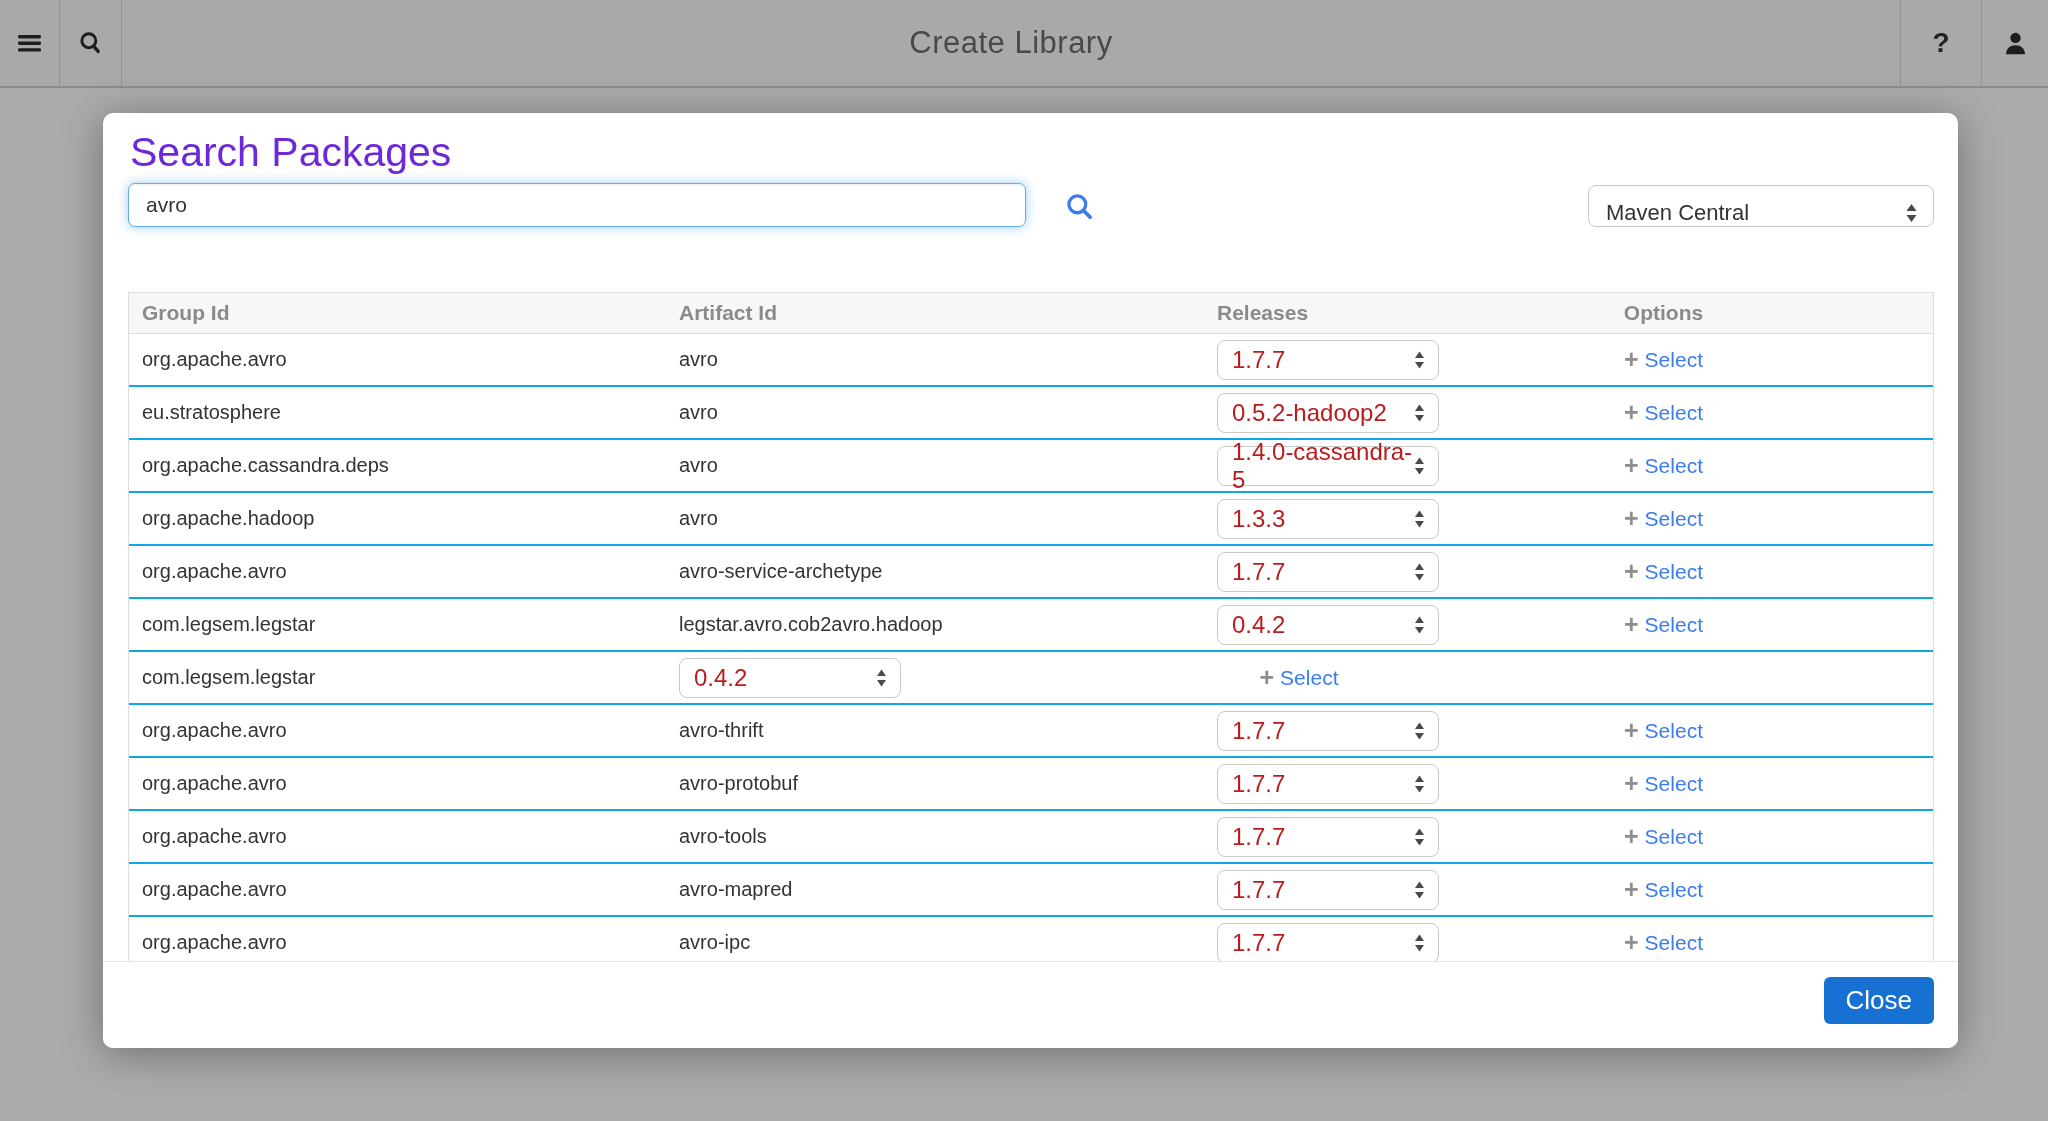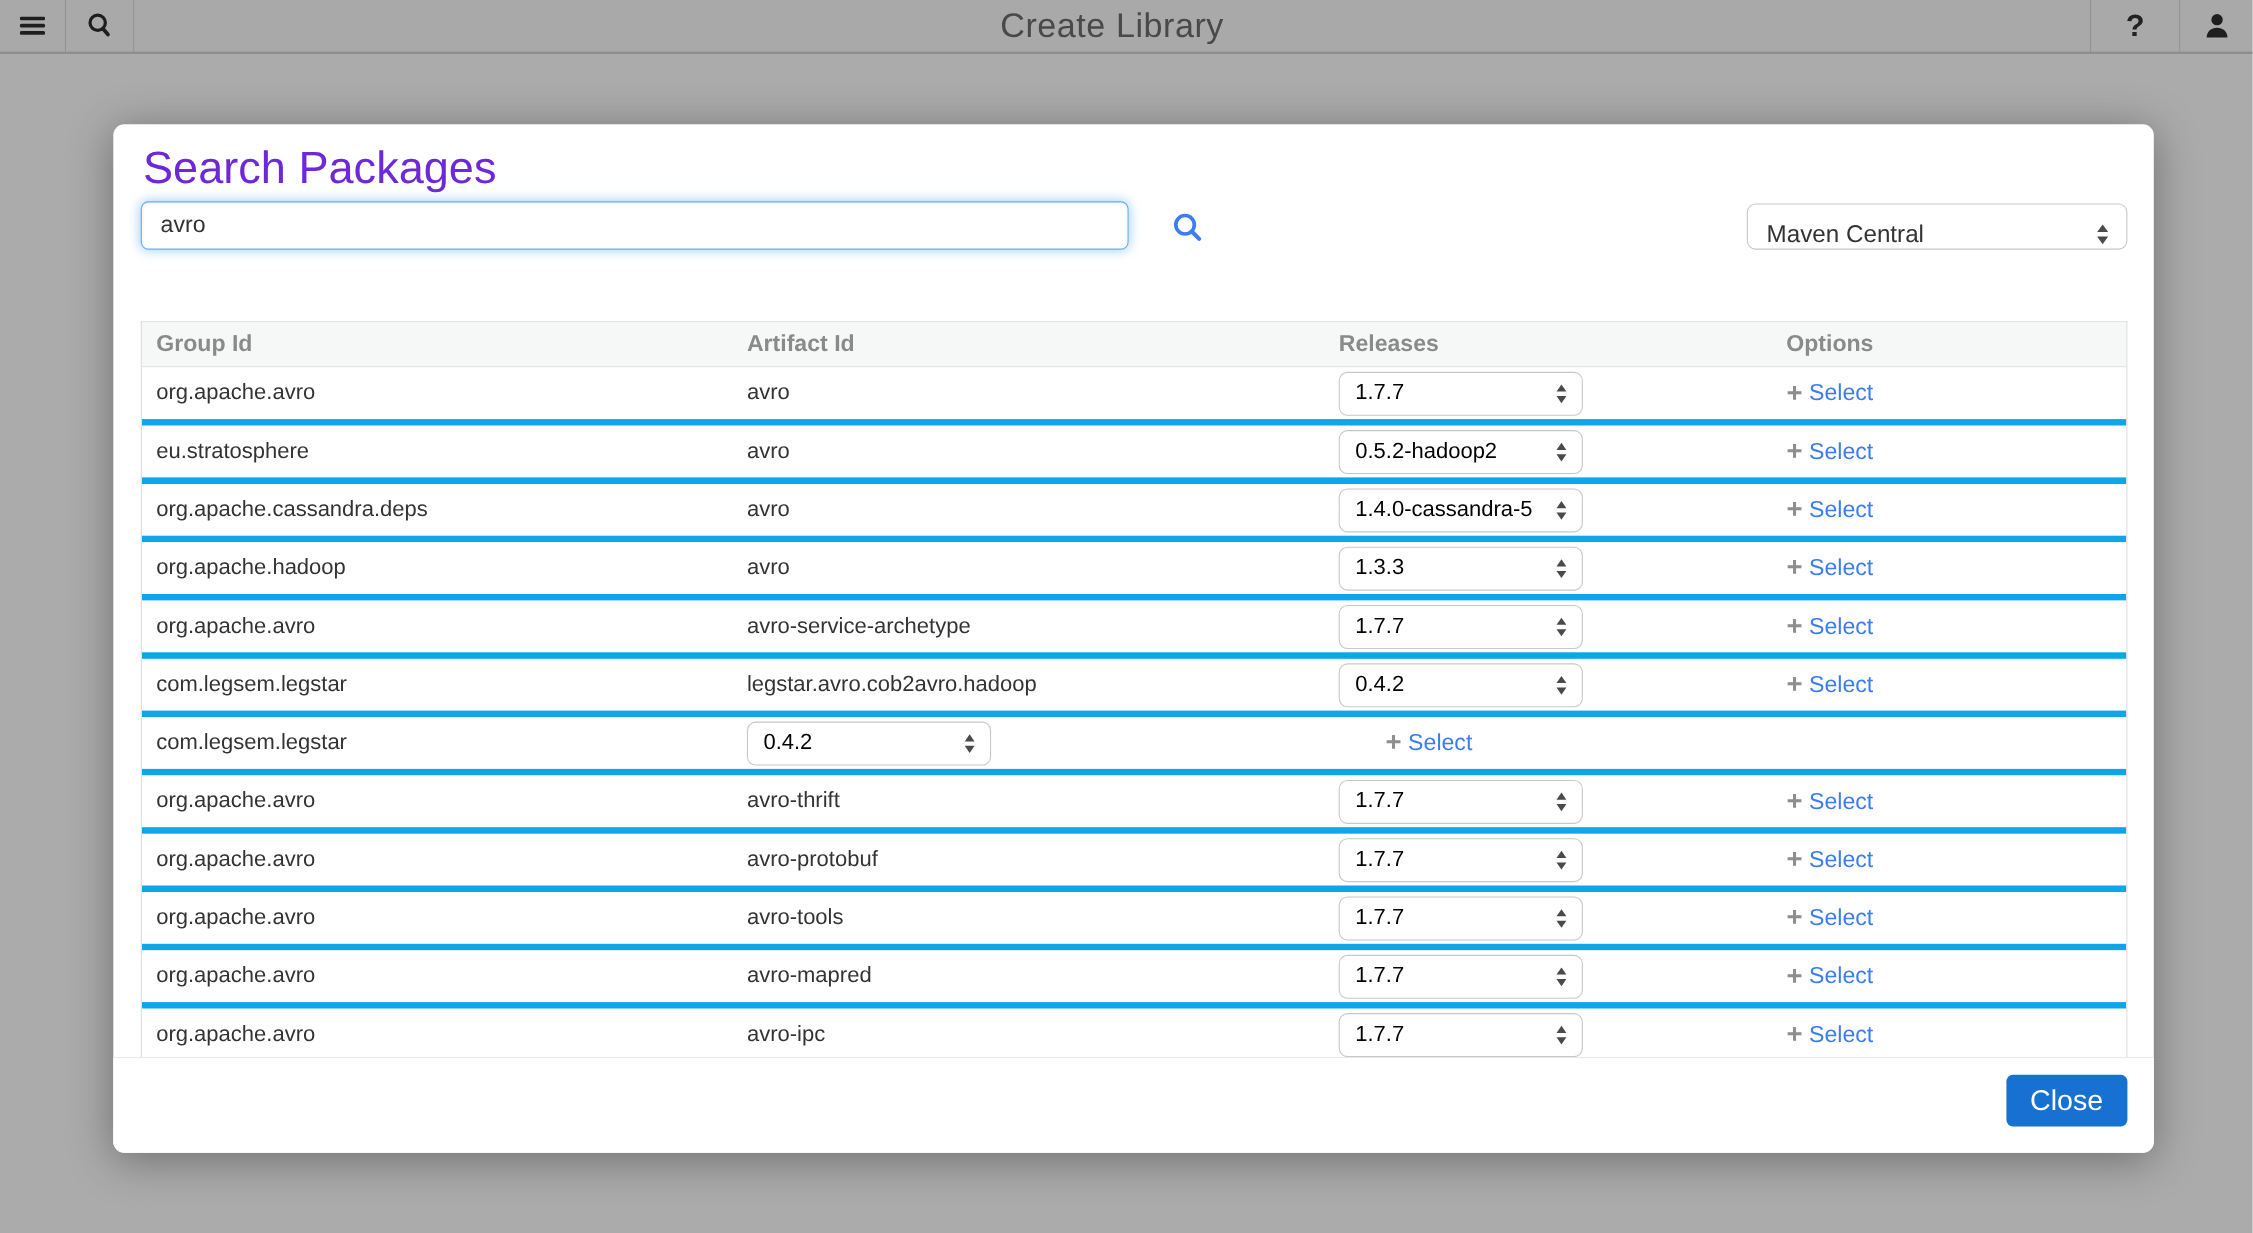--- a/index.html
+++ b/index.html
@@ -5,21 +5,21 @@
   html,body { margin:0; padding:0; }
   body {
     width:2048px; height:1121px; position:relative; overflow:hidden;
     background:#ffffff;
     font-family:"Liberation Sans", sans-serif;
     -webkit-font-smoothing:antialiased;
   }
 
   
   .topbar {
-    position:absolute; top:0; left:0; width:2048px; height:49px;
+    position:absolute; top:0; left:0; width:2048px; height:88px;
     background:#fdfdfd; border-bottom:2px solid #d2d2d2;
     display:flex; align-items:stretch; box-sizing:border-box;
   }
   .tb-btn {
     display:flex; align-items:center; justify-content:center; cursor:pointer;
   }
   .tb-menu { width:59px; border-right:1px solid #dcdcdc; }
   .tb-search { width:61px; border-right:1px solid #dcdcdc; }
   .tb-title {
     flex:1; display:flex; align-items:center; justify-content:center;
@@ -73,29 +73,29 @@
   .t-head {
     display:grid; grid-template-columns:537px 538px 190px 1fr;
     height:41px; align-items:center; background:#f6f7f7;
     border-bottom:1px solid #dddddd; box-sizing:border-box;
     color:#8a8a8a; font-weight:bold; font-size:21px;
   }
   .t-head .th { padding-left:13px; }
   .t-head .th.opt { padding-left:0; text-align:center; }
   .t-row {
     display:grid; grid-template-columns:537px 538px 190px 1fr;
-    height:53px; align-items:center; border-bottom:6px solid #0ea5e9;
+    height:53px; align-items:center; border-bottom:2px solid #0ea5e9;
     box-sizing:border-box; font-size:20px; color:#333; background:#fff;
   }
   .t-row .td { padding-left:13px; white-space:nowrap; }
   .rel-select {
     margin-left:13px; width:222px; height:40px; box-sizing:border-box;
     border:1px solid #c8c8c8; border-radius:8px; background:#fff;
     display:flex; align-items:center; padding:0 12px 0 14px;
-    font-size:20px; color:#000000; cursor:pointer; position:relative; z-index:2;
+    font-size:24px; color:#b91c1c; cursor:pointer; position:relative; z-index:2;
   }
   .opt-cell { display:flex; align-items:center; justify-content:center; cursor:pointer; }
   .plus { color:#8e8e8e; font-weight:bold; font-size:25px; margin-right:6px; line-height:1; }
   .sel-link { color:#3b7cf0; font-size:21px;text-align:center; }
 
   
   .modal-footer {
     position:absolute; left:0; top:848px; width:100%; height:87px;
     border-top:1px solid #e7e7e7; box-sizing:border-box;
     background:#fff; border-radius:0 0 10px 10px;

